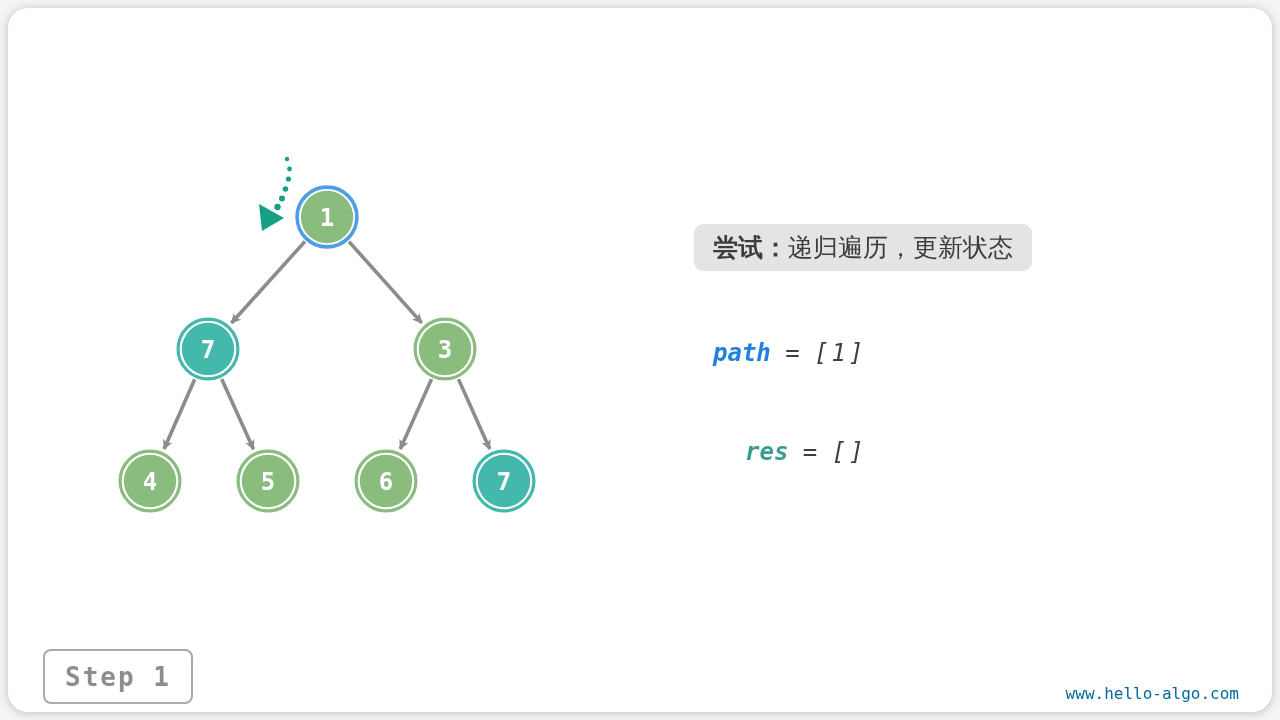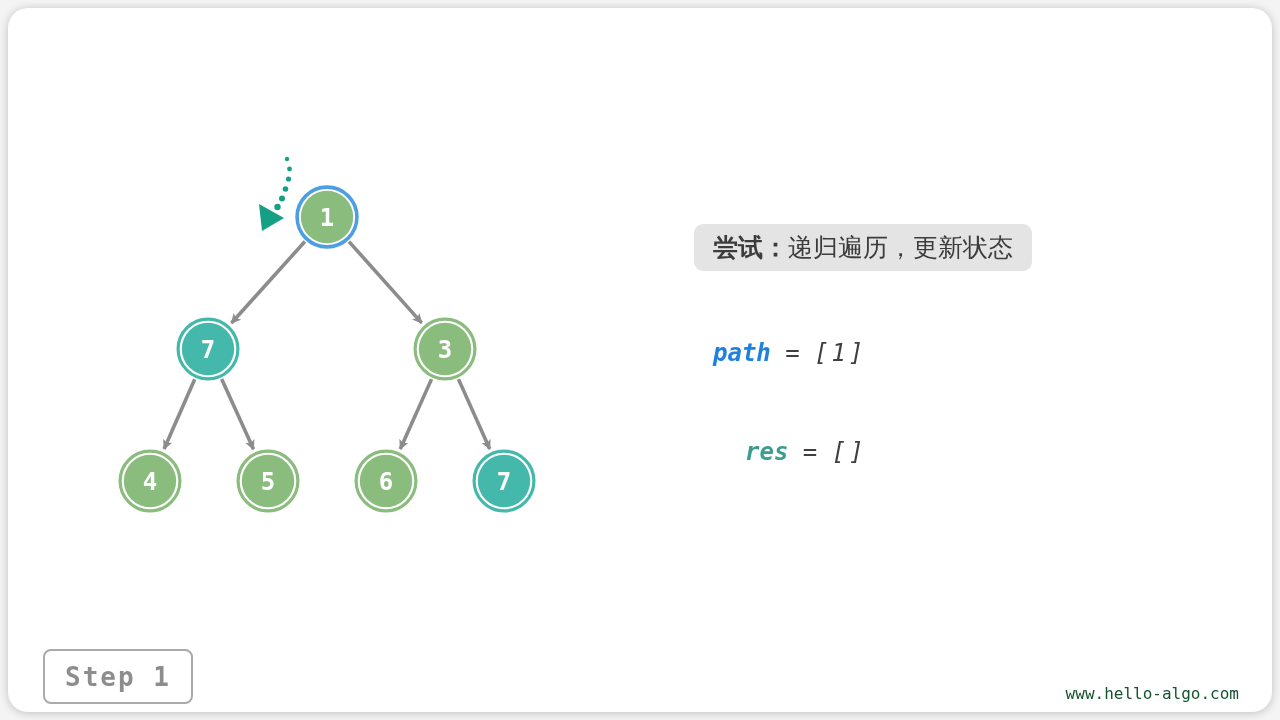--- a/index.html
+++ b/index.html
@@ -53,21 +53,21 @@
     background: #ffffff;
     display: flex; align-items: center; justify-content: center;
     font-family: "DejaVu Sans Mono", "Liberation Mono", monospace;
     font-weight: bold; font-size: 26px; color: #8d8d8d;
     letter-spacing: 2px;
   }
   .watermark {
     position: absolute;
     right: 33px; top: 676px;
     font-family: "DejaVu Sans Mono", "Liberation Mono", monospace;
-    font-size: 16px; color: #14532d;
+    font-size: 16px; color: #0369a1;
   }
 </style>
 </head>
 <body>
 
 <div class="stage">
   <div class="card">
 
     <svg class="tree" viewBox="0 0 1280 720" xmlns="http://www.w3.org/2000/svg">
         <defs>

